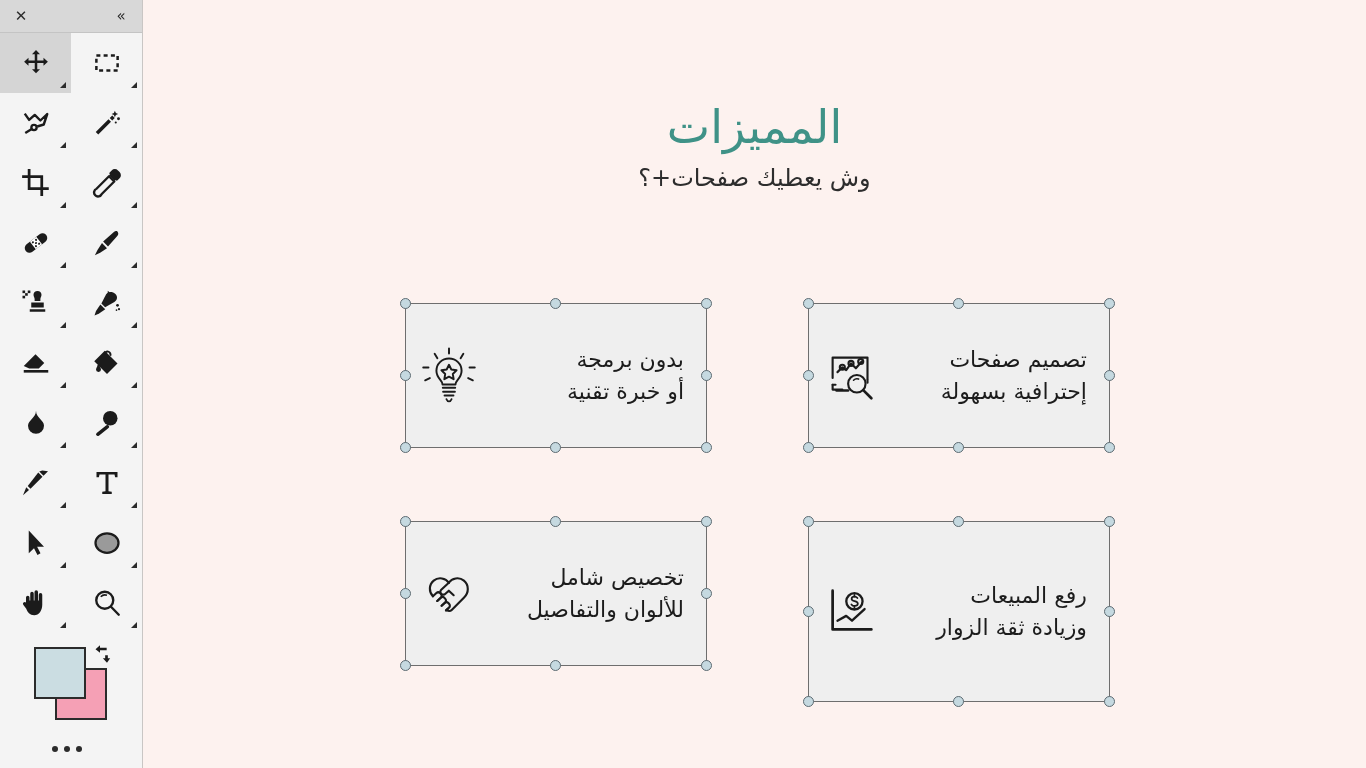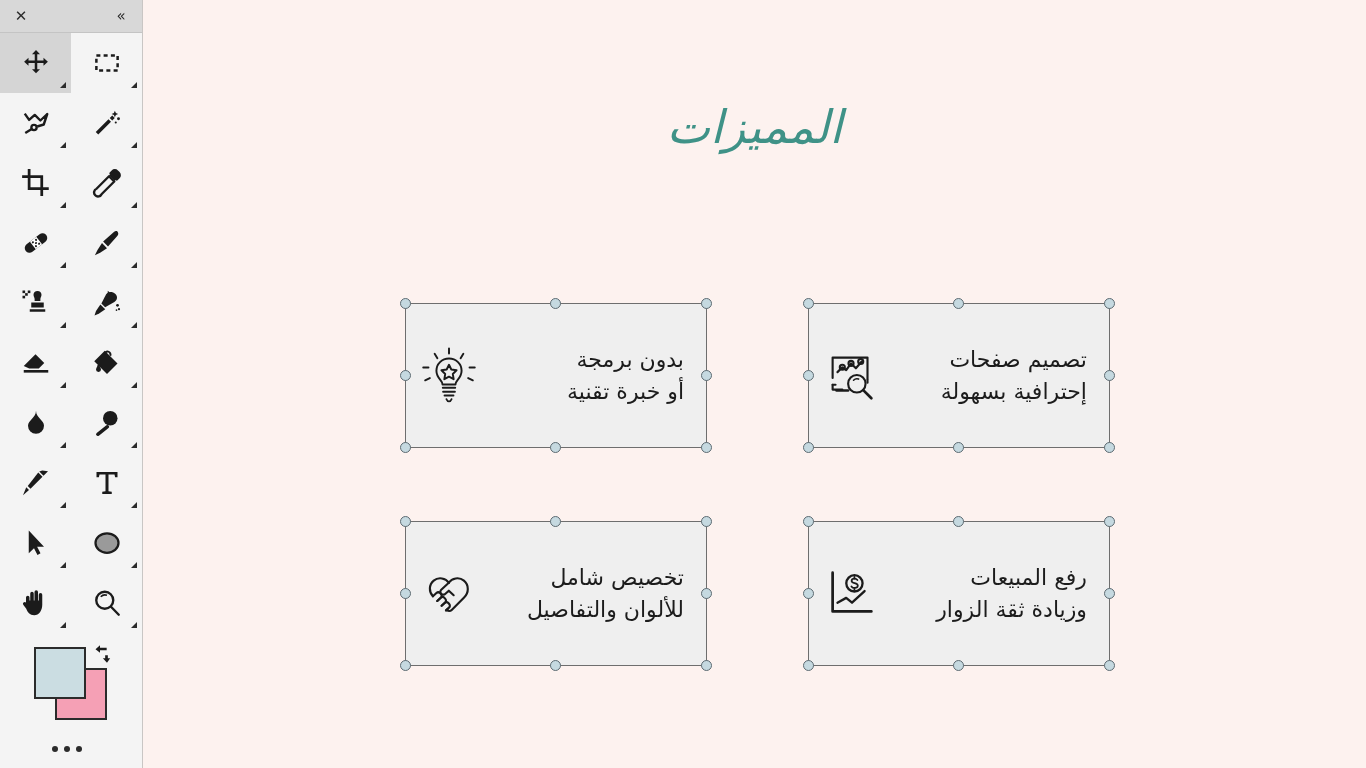--- a/index.html
+++ b/index.html
@@ -135,21 +135,20 @@
     position: absolute;
     top: 101px;
     left: 0; right: 0;
     text-align: center;
     color: #3f9287;
     font-size: 46px;
     font-weight: 400;
     direction: rtl;
     line-height: 1.15;
     letter-spacing: 0.5px;
-    font-style: italic;
   }
   .slide-sub {
     position: absolute;
     top: 163px;
     left: 0; right: 0;
     text-align: center;
     color: #2d2d2d;
     font-size: 24px;
     font-weight: 400;
     direction: rtl;
@@ -410,20 +409,21 @@
           <i></i>
           <i></i>
           <i></i>
         </span>
     </div>
   </div>
 
   <div class="canvas">
 
     <div class="slide-title">المميزات</div>
+    <div class="slide-sub">وش يعطيك صفحات+؟</div>
 
     <div class="card" style="left:665px; top:303px; width:302px; height:145px;">
       <span class="card-icon">
         <svg width="62" height="62" viewBox="0 0 64 64" fill="none" stroke="#1b1b1b" stroke-width="2.2" stroke-linecap="round" stroke-linejoin="round">
           <path d="M12 34V13h36v22"></path>
           <path d="M12 41v5h10"></path>
           <path d="M15 41h-3M48 39v-4" stroke-dasharray="3 3"></path>
           <path d="M16 47h12" stroke-width="2.6"></path>
           <path d="M17 28l5-5 4 3 5-7 5 5 6-7"></path>
           <circle cx="22" cy="23" r="2.6"></circle>
@@ -485,21 +485,21 @@
       <span class="handle h-tl"></span>
       <span class="handle h-tc"></span>
       <span class="handle h-tr"></span>
       <span class="handle h-ml"></span>
       <span class="handle h-mr"></span>
       <span class="handle h-bl"></span>
       <span class="handle h-bc"></span>
       <span class="handle h-br"></span>
     </div>
 
-    <div class="card" style="left:665px; top:521px; width:302px; height:145px;">
+    <div class="card" style="left:665px; top:521px; width:302px; height:181px;">
       <span class="card-icon">
         <svg width="62" height="62" viewBox="0 0 64 64" fill="none" stroke="#1b1b1b" stroke-width="2.4" stroke-linecap="round" stroke-linejoin="round">
           <path d="M12 10v40h40" stroke-width="2.8"></path>
           <path d="M17 41l9-5 6 5 13-12"></path>
           <circle cx="34.5" cy="21" r="8.4"></circle>
           <path d="M37.6 17.6c-.7-.9-1.8-1.4-3-1.4-1.8 0-3 1-3 2.3 0 3 6.4 1.6 6.4 4.8 0 1.4-1.4 2.5-3.3 2.5-1.4 0-2.6-.6-3.3-1.6" stroke-width="1.8"></path>
           <path d="M34.5 14.2v1.9M34.5 25.8v2.0" stroke-width="1.8"></path>
         </svg>
       </span>
       <span class="card-text">رفع المبيعات

